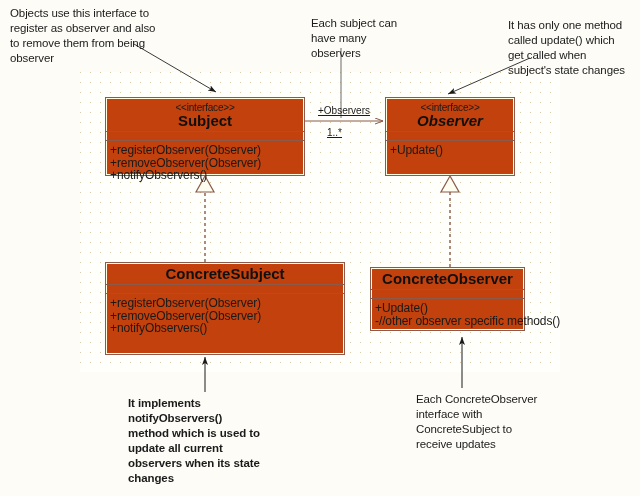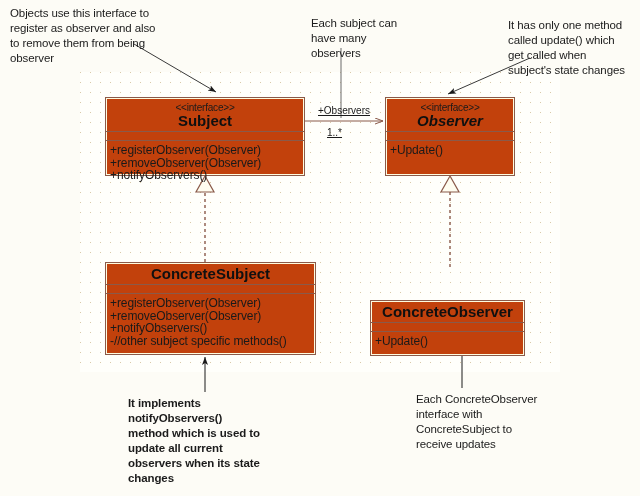--- a/index.html
+++ b/index.html
@@ -81,22 +81,22 @@
     font-size: 12px;
     color: #1a1a1a;
     line-height: 12.5px;
     white-space: nowrap;
     letter-spacing: -0.1px;
   }
 
   
   #box-subject          { left: 105px; top: 97px;  width: 200px; height: 79px; }
   #box-observer         { left: 385px; top: 97px;  width: 130px; height: 79px; }
-  #box-concrete-subject { left: 105px; top: 262px; width: 211px; height: 93px; }
-  #box-concrete-observer{ left: 370px; top: 267px; width: 155px; height: 56px; margin-top: 33px; }
+  #box-concrete-subject { left: 105px; top: 262px; width: 240px; height: 93px; }
+  #box-concrete-observer{ left: 370px; top: 267px; width: 155px; height: 64px; }
 
   
   .note {
     position: absolute;
     font-size: 11.5px;
     line-height: 15px;
     color: #1b1b1b;
     white-space: pre-line;
     letter-spacing: -0.1px;
   }
@@ -188,31 +188,31 @@
 
 <div class="uml-box" id="box-concrete-subject">
   <div class="compartment title-comp">
     <span class="cls-name">ConcreteSubject</span>
   </div>
   <div class="compartment attr-comp"></div>
   <div class="compartment ops-comp">
     <span class="member">+registerObserver(Observer)</span>
     <span class="member">+removeObserver(Observer)</span>
     <span class="member">+notifyObservers()</span>
-    <span class="member">-//other subject specific methods()</span>
   </div>
 </div>
 
 <div class="uml-box" id="box-concrete-observer">
   <div class="compartment title-comp">
     <span class="cls-name">ConcreteObserver</span>
   </div>
   <div class="compartment attr-comp"></div>
   <div class="compartment ops-comp">
     <span class="member">+Update()</span>
+    <span class="member">-//other observer specific methods()</span>
   </div>
 </div>
 
 <span class="assoc-label" id="assoc-role">+Observers</span>
 <span class="assoc-label" id="assoc-mult">1..*</span>
 
 <div class="note" id="note-tl">Objects use this interface to
 register as observer and also
 to remove them from being
 observer</div>

